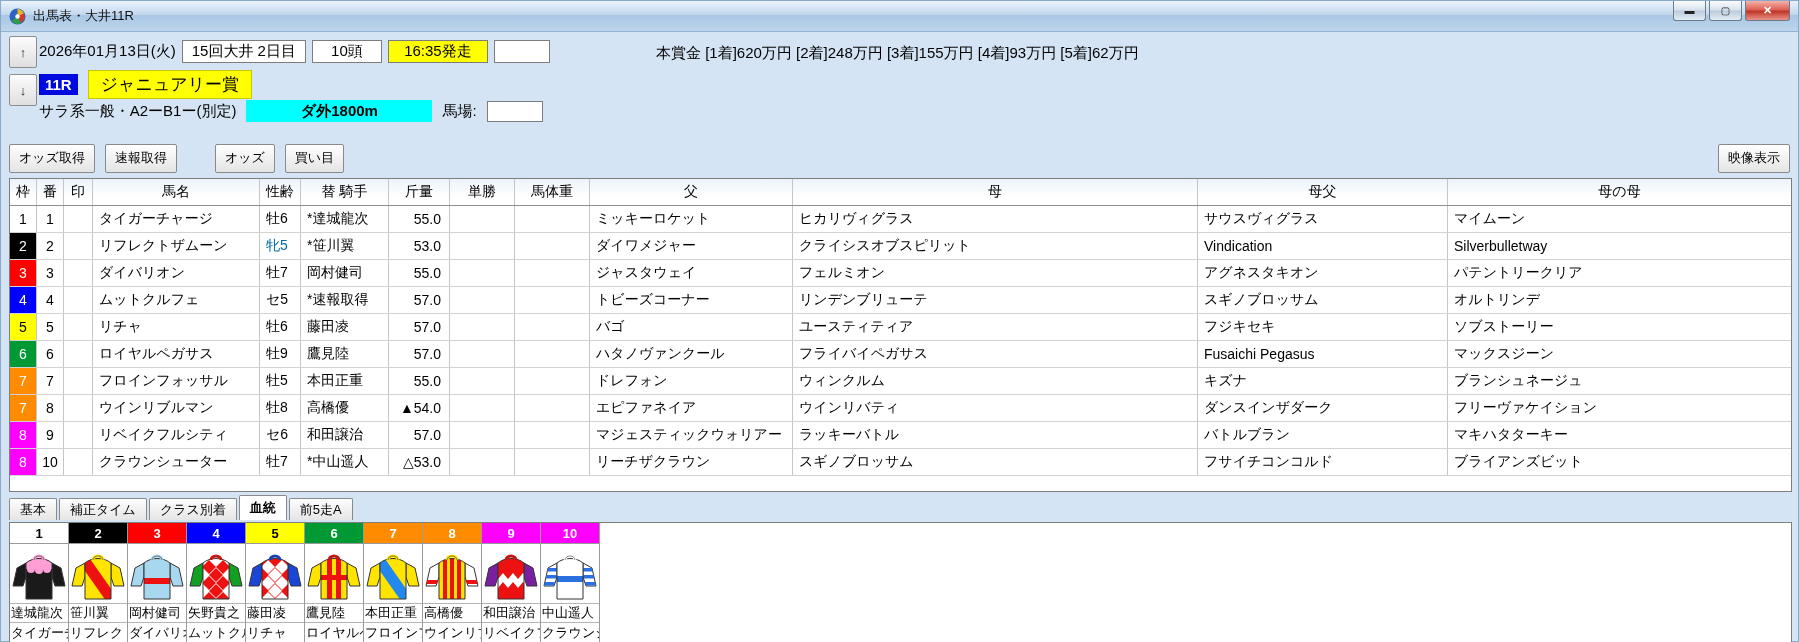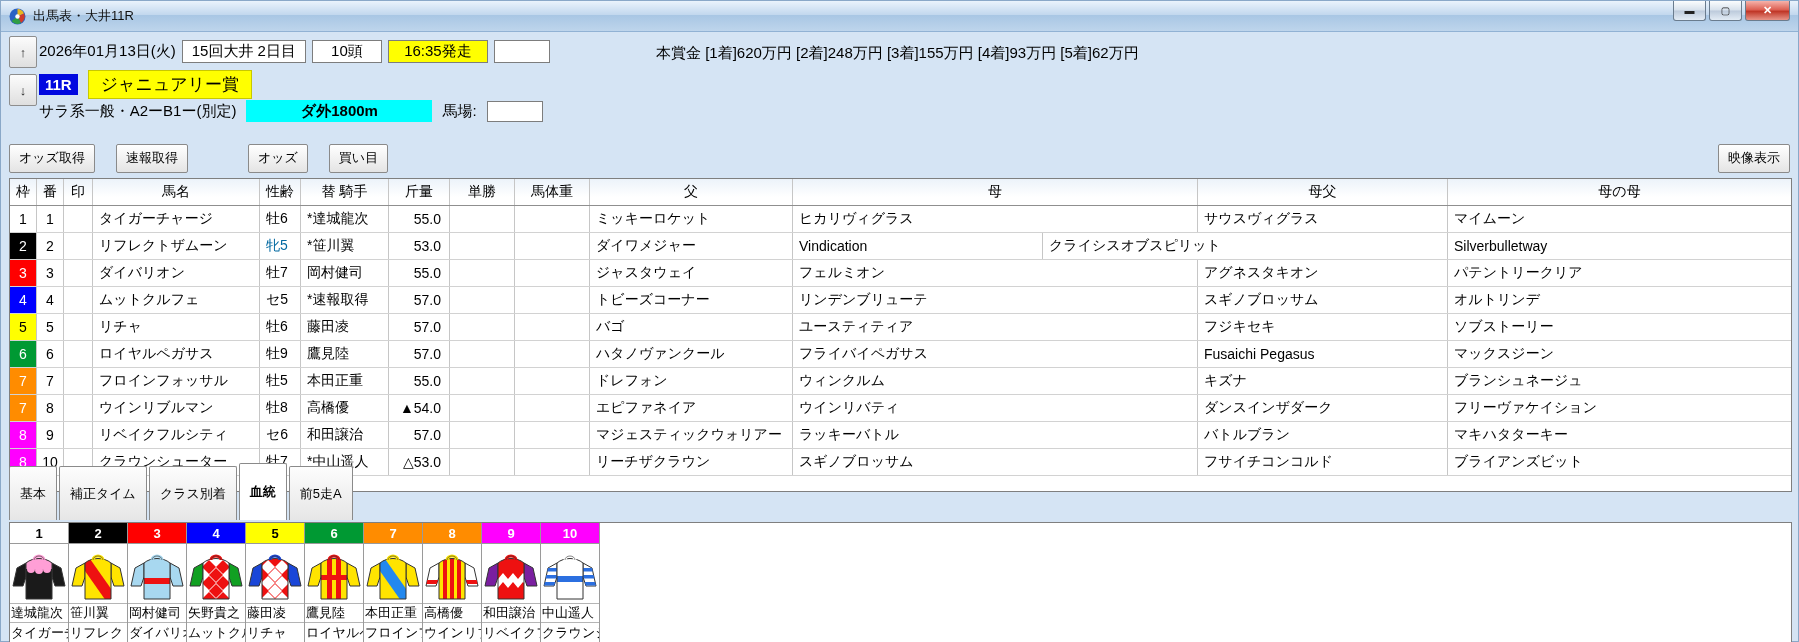--- a/index.html
+++ b/index.html
@@ -25,40 +25,40 @@
   .hbox{height:23px;border:1px solid #7d7d7d;background:#fff;display:inline-flex;align-items:center;justify-content:center;font-size:15px;padding:0 9px;box-sizing:border-box;white-space:nowrap;}
   .hbox.yellow{background:#ffff00;}
   .hbox.empty{width:56px;}
   .rno{background:#0008e0;color:#fff;font-weight:bold;font-size:15px;padding:2px 6px;}
   .rname{background:#ffff00;font-size:17px;padding:2px 12px;border:1px solid #c8c800;}
   .course{background:#00ffff;width:186px;height:22px;display:inline-flex;align-items:center;justify-content:center;font-size:15px;font-weight:bold;}
   .prize{position:absolute;left:655px;top:12px;font-size:15px;white-space:nowrap;}
   .inputbox{width:56px;height:21px;border:1px solid #7d7d7d;background:#fff;box-sizing:border-box;font-size:14px;padding:0 3px;}
 
   
-  .toolbar{display:flex;align-items:center;height:36px;padding:0 8px;gap:21px;}
+  .toolbar{display:flex;align-items:center;height:36px;padding:0 8px;gap:10px;}
   .tbtn{height:27px;padding:0 9px;background:linear-gradient(#ffffff,#e4e4e4);border:1px solid #8a8a8a;border-radius:2px;display:inline-flex;align-items:center;justify-content:center;font-size:13px;color:#000;white-space:nowrap;}
   .tspace{width:18px;}
   .video{margin-left:auto;}
 
   
   .table-panel{margin:2px 0 0 8px;width:1783px;height:314px;background:#fff;border:1px solid #7f7f7f;box-sizing:border-box;overflow:hidden;}
   .trow{display:flex;height:27px;border-bottom:1px solid #d2d2d2;box-sizing:border-box;}
   .trow.thead{background:linear-gradient(#ecf3fa,#ffffff 70%);border-bottom:1px solid #8f8f8f;}
   .cell{height:100%;display:flex;align-items:center;border-right:1px solid #c6c6c6;box-sizing:border-box;font-size:14px;overflow:hidden;white-space:nowrap;}
   .cell.center{justify-content:center;}
   .cell.left{padding-left:6px;}
   .cell.right{justify-content:flex-end;padding-right:8px;}
   .thcell{justify-content:center;font-size:14px;}
   .cw0{width:27px}.cw1{width:27px}.cw2{width:29px}.cw3{width:167px}.cw4{width:41px}.cw5{width:88px}
   .cw6{width:61px}.cw7{width:65px}.cw8{width:75px}.cw9{width:203px}.cw10{width:405px}.cw11{width:250px}.cw12{flex:1;border-right:none;}
 
   
   .tabs{display:flex;align-items:flex-end;height:24px;margin:4px 0 0 8px;gap:2px;}
-  .tab{height:21px;padding:16px 10px;display:inline-flex;align-items:center;background:linear-gradient(#fdfdfd,#e6e6e6);border:1px solid #8a8a8a;border-bottom:none;border-radius:2px 2px 0 0;font-size:13px;white-space:nowrap;}
+  .tab{height:21px;padding:0 10px;display:inline-flex;align-items:center;background:linear-gradient(#fdfdfd,#e6e6e6);border:1px solid #8a8a8a;border-bottom:none;border-radius:2px 2px 0 0;font-size:13px;white-space:nowrap;}
   .tab.active{height:24px;background:#ffffff;font-weight:bold;}
 
   
   .silks-panel{margin:2px 0 0 8px;width:1783px;height:122px;background:#fff;border:1px solid #7f7f7f;box-sizing:border-box;display:flex;}
   .silk-cell{width:59px;flex:0 0 auto;border-right:1px solid #9a9a9a;box-sizing:border-box;display:flex;flex-direction:column;}
   .silk-num{height:21px;display:flex;align-items:center;justify-content:center;font-size:13px;font-weight:bold;border-bottom:1px solid #9a9a9a;box-sizing:border-box;}
   .silk-img{height:60px;display:flex;align-items:flex-end;justify-content:center;border-bottom:1px solid #b5b5b5;box-sizing:border-box;background:#fff;}
   .silk-name{height:19px;display:flex;align-items:center;font-size:13px;white-space:nowrap;overflow:hidden;padding-left:1px;border-bottom:1px solid #b5b5b5;box-sizing:border-box;}
   .silk-name.last{border-bottom:none;}
 </style>
@@ -158,22 +158,22 @@
           <div class="cell center cw0" style="background: rgb(0, 0, 0); color: rgb(255, 255, 255);">2</div>
           <div class="cell center cw1">2</div>
           <div class="cell center cw2"></div>
           <div class="cell left cw3">リフレクトザムーン</div>
           <div class="cell left cw4" style="color: #0369a1;">牝5</div>
           <div class="cell left cw5">*笹川翼</div>
           <div class="cell right cw6">53.0</div>
           <div class="cell center cw7"></div>
           <div class="cell center cw8"></div>
           <div class="cell left cw9">ダイワメジャー</div>
+          <div class="cell left cw10">クライシスオブスピリット</div>
           <div class="cell left cw11">Vindication</div>
-          <div class="cell left cw10">クライシスオブスピリット</div>
           <div class="cell left cw12">Silverbulletway</div>
         </div>
         <div class="trow">
           <div class="cell center cw0" style="background: rgb(255, 0, 0); color: rgb(255, 255, 255);">3</div>
           <div class="cell center cw1">3</div>
           <div class="cell center cw2"></div>
           <div class="cell left cw3">ダイバリオン</div>
           <div class="cell left cw4">牡7</div>
           <div class="cell left cw5">岡村健司</div>
           <div class="cell right cw6">55.0</div>

